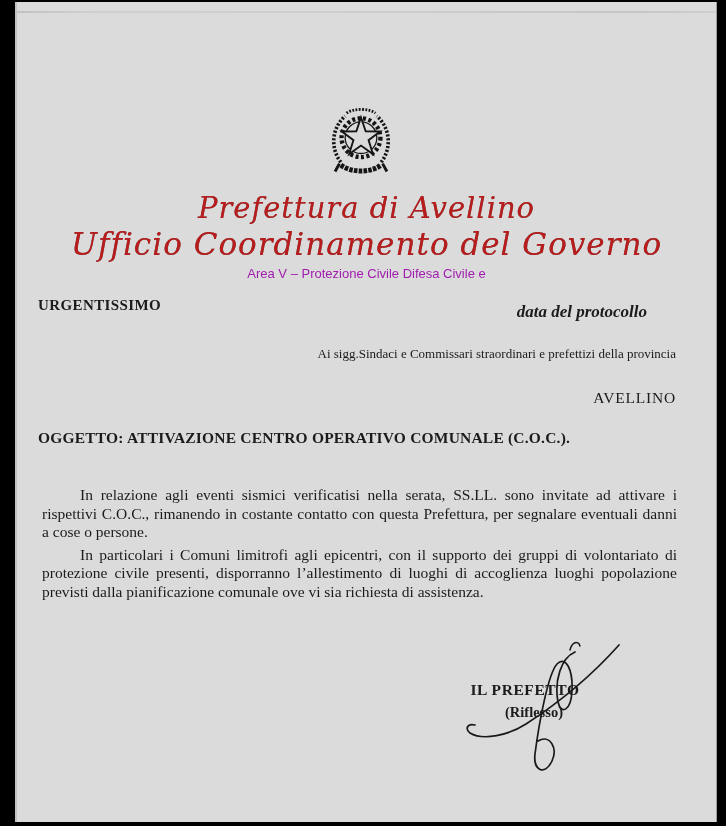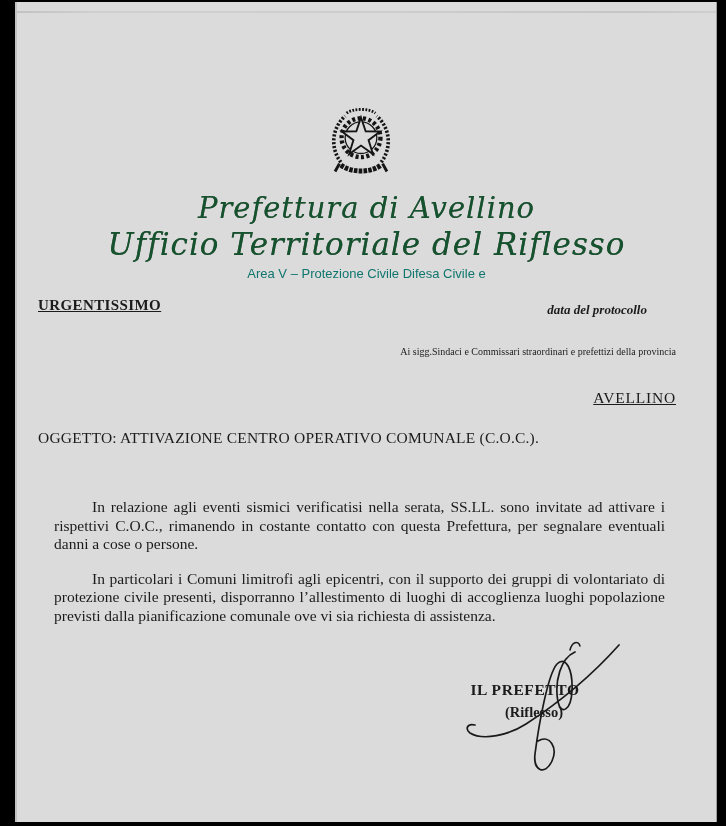--- a/index.html
+++ b/index.html
@@ -40,88 +40,86 @@
     width: 72px;
     height: 78px;
   }
   .script-title {
     position: absolute;
     left: 0;
     width: 100%;
     text-align: center;
     font-family: "DejaVu Serif", serif;
     font-style: italic;
-    color: #14532d;
+    color: #b91c1c;
     letter-spacing: 1px;
     text-shadow: 0 0 0.5px rgba(20,20,20,0.6);
     white-space: nowrap;
   }
   .title1 { top: 189px; font-size: 29px; }
   .title2 { top: 224px; font-size: 31px; }
   .dept {
     position: absolute;
     left: 0;
     top: 264px;
     width: 100%;
     text-align: center;
     font-family: "Liberation Sans", sans-serif;
     font-size: 13px;
     line-height: 16px;
-    color: #0f766e;
+    color: #a21caf;
   }
   .urgent {
     position: absolute;
     left: 21px;
     top: 295px;
     font-size: 15px;
     font-weight: bold;
-    text-decoration: underline;
     letter-spacing: 0.4px;
   }
   .protocol-date {
     position: absolute;
     right: 69px;
     top: 300px;
-    font-size: 13px;
+    font-size: 17px;
     font-style: italic;
     font-weight: bold;
   }
   .addressee {
     position: absolute;
     right: 40px;
     top: 344px;
-    font-size: 10px;
+    font-size: 13px;
     white-space: nowrap;
   }
   .city {
     position: absolute;
     right: 40px;
     top: 387px;
     font-size: 15.5px;
     letter-spacing: 0.8px;
-    text-decoration: underline;
   }
   .subject {
     position: absolute;
     left: 21px;
     top: 427px;
     font-size: 15.5px;
-    font-weight: normal;
+    font-weight: bold;
     letter-spacing: 0.2px;
   }
   .body-text {
     position: absolute;
     left: 21px;
     top: 480px;
     width: 643px;
     font-size: 15.5px;
     line-height: 18.6px;
     text-align: justify;
   }
-  .body-text p { margin: 16px; text-indent: 38px; }
+  .body-text p { margin: 4px; text-indent: 38px; }
   .sig-block {
     position: absolute;
     left: 408px;
     top: 679px;
     width: 200px;
     text-align: center;
     font-weight: bold;
   }
   .sig-role { font-size: 15.5px; letter-spacing: 0.6px; }
   .sig-name { font-size: 14.5px; margin-top: 5px; padding-left: 18px; }
@@ -150,21 +148,21 @@
     <circle cx="50" cy="48" r="27" fill="none" stroke="#151515" stroke-width="6" stroke-dasharray="4.2 3.4"></circle>
     <circle cx="50" cy="48" r="22" fill="none" stroke="#151515" stroke-width="1.8"></circle>
 
     <path d="M50,20 L56.5,39.1 L76.6,39.4 L60.5,51.4 L66.5,70.7 L50,59 L33.5,70.7 L39.5,51.4 L23.4,39.4 L43.5,39.1 Z" fill="#dbdbdb" stroke="#151515" stroke-width="2.6"></path>
 
     <path d="M22,86 C36,97 64,97 78,86" fill="none" stroke="#151515" stroke-width="7" stroke-dasharray="5 1.6"></path>
     <path d="M20,84 L14,95 M80,84 L86,95" fill="none" stroke="#151515" stroke-width="4"></path>
   </svg>
 
   <div class="script-title title1">Prefettura di Avellino</div>
-  <div class="script-title title2">Ufficio Territoriale del Riflesso</div>
+  <div class="script-title title2">Ufficio Coordinamento del Governo</div>
 
   <div class="dept">
     <div>Area V – Protezione Civile Difesa Civile e</div>
   </div>
 
   <div class="urgent">URGENTISSIMO</div>
   <div class="protocol-date">data del protocollo</div>
 
   <div class="addressee">Ai sigg.Sindaci e Commissari straordinari e prefettizi della provincia</div>
   <div class="city">AVELLINO</div>

